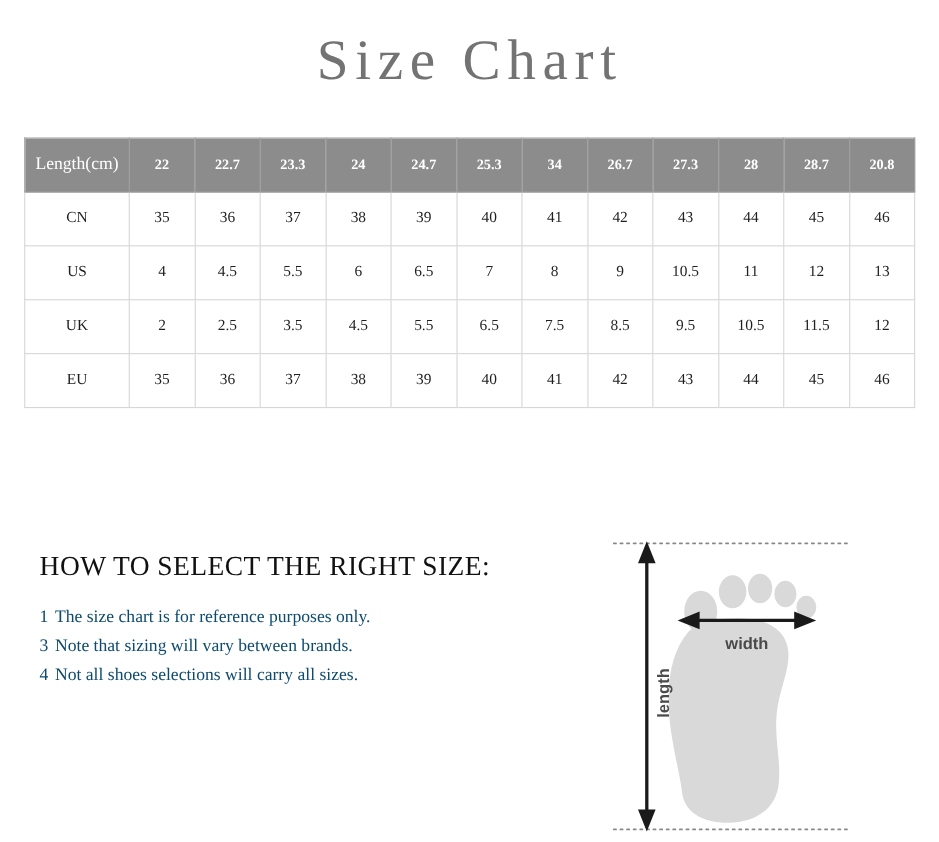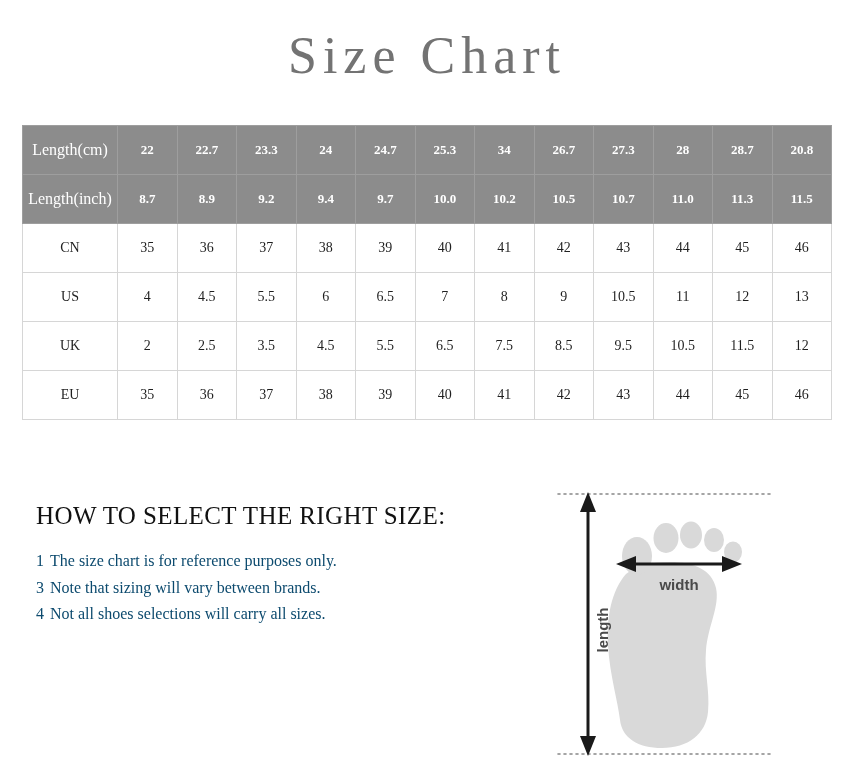--- a/index.html
+++ b/index.html
@@ -128,35 +128,20 @@
         <td>24</td>
         <td>24.7</td>
         <td>25.3</td>
         <td>34</td>
         <td>26.7</td>
         <td>27.3</td>
         <td>28</td>
         <td>28.7</td>
         <td>20.8</td>
       </tr>
-      <tr class="header-row">
-        <td class="rowlabel first-col">Length(inch)</td>
-        <td>8.7</td>
-        <td>8.9</td>
-        <td>9.2</td>
-        <td>9.4</td>
-        <td>9.7</td>
-        <td>10.0</td>
-        <td>10.2</td>
-        <td>10.5</td>
-        <td>10.7</td>
-        <td>11.0</td>
-        <td>11.3</td>
-        <td>11.5</td>
-      </tr>
       <tr>
         <td class="rowlabel first-col">CN</td>
         <td>35</td>
         <td>36</td>
         <td>37</td>
         <td>38</td>
         <td>39</td>
         <td>40</td>
         <td>41</td>
         <td>42</td>

